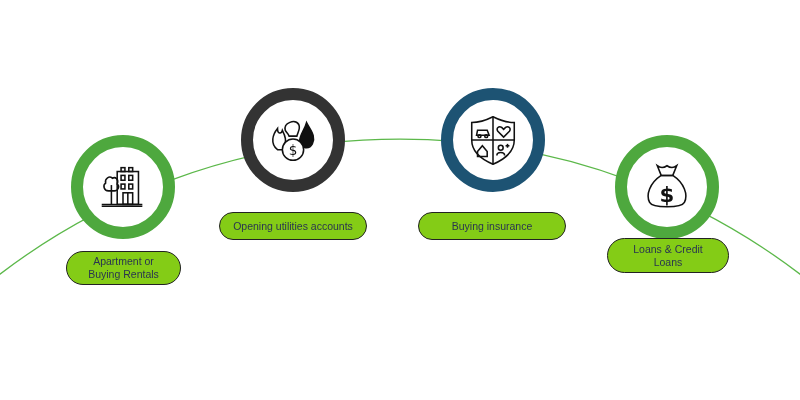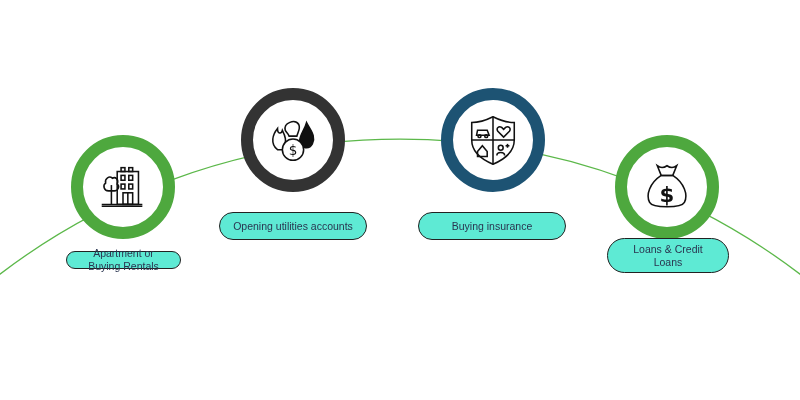--- a/index.html
+++ b/index.html
@@ -1,20 +1,20 @@
 <!DOCTYPE html>
 <html><head>
 <meta charset="utf-8">
 <style>
   html,body{margin:0;padding:0;}
   body{width:800px;height:400px;background:#ffffff;position:relative;overflow:hidden;font-family:"Liberation Sans","DejaVu Sans",sans-serif;}
   .arc{position:absolute;left:0;top:0;}
   .node{position:absolute;width:104px;height:104px;border-radius:50%;box-sizing:border-box;background:#fff;display:flex;align-items:center;justify-content:center;}
   .node svg{width:58px;height:58px;}
-  .label{position:absolute;box-sizing:border-box;border:1.3px solid #222;border-radius:20px;background:#5eead4;color:#2a3550;font-size:10.5px;line-height:13px;text-align:center;display:flex;align-items:center;justify-content:center;padding:0 8px;}
+  .label{position:absolute;box-sizing:border-box;border:1.3px solid #222;border-radius:20px;background:#84cc16;color:#2a3550;font-size:10.5px;line-height:13px;text-align:center;display:flex;align-items:center;justify-content:center;padding:0 8px;}
 </style>
 </head>
 <body>
 
 <svg class="arc" width="800" height="400" viewBox="0 0 800 400">
   <path d="M -20 290 A 660 660 0 0 1 820 290" fill="none" stroke="#5cb84a" stroke-width="1.3"></path>
 </svg>
 
 <div class="node" style="left:71px;top:135px;border:12px solid #4ea83e;">
   <svg viewBox="0 0 60 60" fill="none" stroke="#111" stroke-width="1.6">
@@ -26,21 +26,21 @@
     <rect x="28" y="27" width="4" height="5"></rect>
       <rect x="36" y="27" width="4" height="5"></rect>
     <rect x="30" y="36" width="10" height="12"></rect>
       <line x1="35" y1="36" x2="35" y2="48"></line>
     <path d="M15 34 C10 34 9 28 12 26 C11 21 16 18 19 21 C22 19 26 22 24 27 C27 29 25 34 21 34 Z"></path>
     <line x1="18" y1="28" x2="18" y2="48"></line>
     <line x1="8" y1="48" x2="50" y2="48"></line>
       <line x1="8" y1="50" x2="50" y2="50"></line>
   </svg>
 </div>
-<div class="label" style="left:66px;top:251px;width:115px;height:18px;flex-direction:column;">
+<div class="label" style="left:66px;top:251px;width:115px;height:34px;flex-direction:column;">
   <span>Apartment or</span>
   <span>Buying Rentals</span>
 </div>
 
 <div class="node" style="left:241px;top:88px;border:12px solid #333333;">
   <svg viewBox="0 0 60 60" fill="none" stroke="#111" stroke-width="1.6">
     <path d="M14 40 C6 34 9 24 14 18 C14 24 18 24 19 20 C22 26 24 30 20 40 Z"></path>
     <path d="M22 20 C20 12 32 8 36 14 C38 18 35 22 34 26 L26 26 C25 23 23 22 22 20 Z"></path>
     <path d="M44 12 C48 20 54 26 50 34 C47 40 38 39 37 32 C36 26 42 20 44 12 Z" fill="#111"></path>
     <circle cx="30" cy="40" r="11" fill="#fff"></circle>

